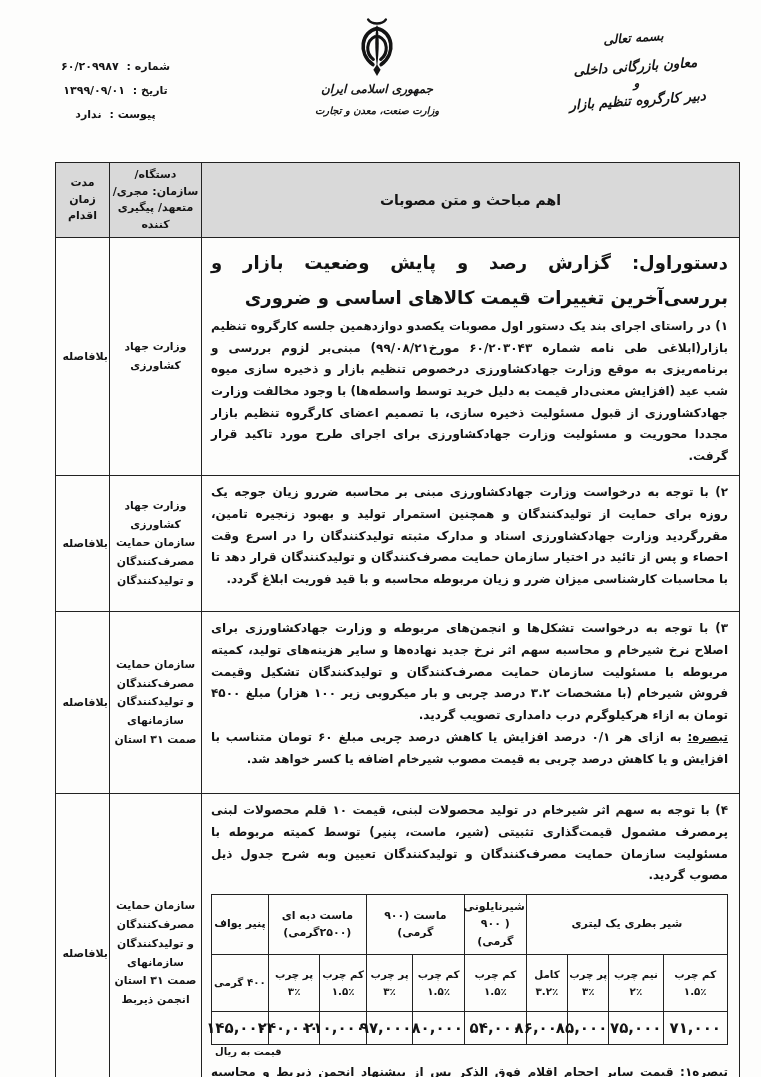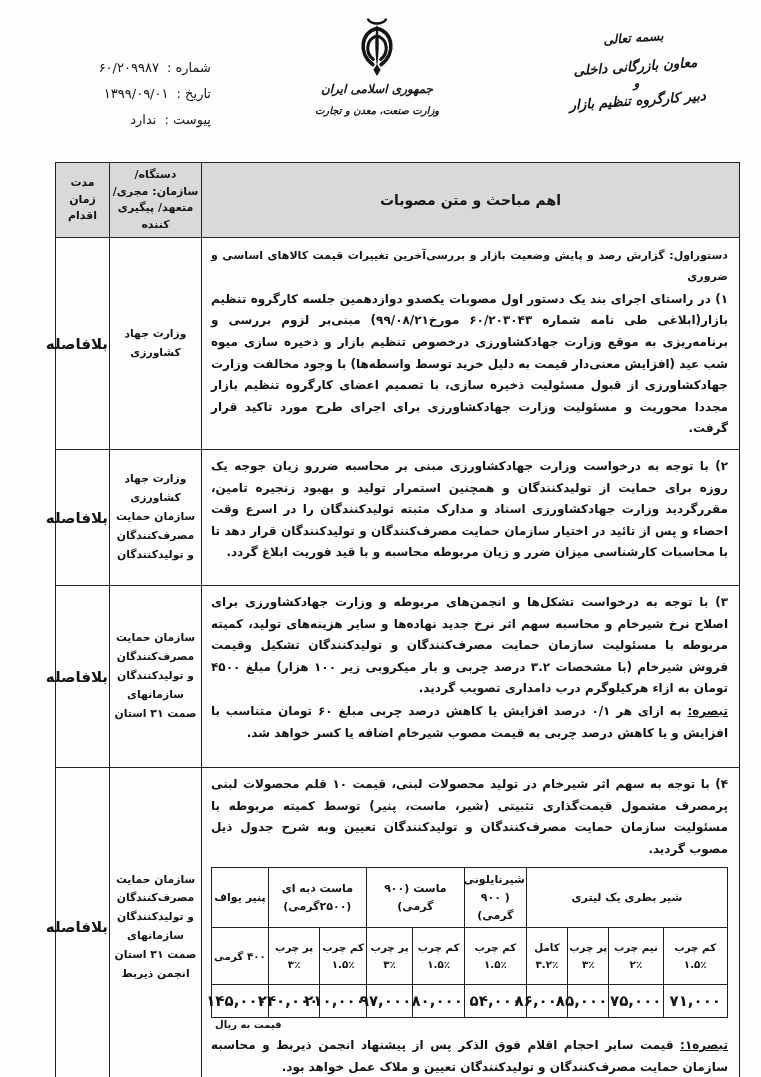--- a/index.html
+++ b/index.html
@@ -11,39 +11,39 @@
   
   .hdr{display:flex;align-items:flex-start;padding:14px 20px 0 20px;height:138px;}
   .hdr-cal{width:212px;padding-top:14px;text-align:center;transform:rotate(-4deg);}
   .cal-line{font-style:italic;font-weight:bold;font-size:13.5px;line-height:1.55;white-space:nowrap;}
   .cal-bismillah{font-size:12.5px;margin-bottom:9px;}
   .cal-vav{font-size:12px;line-height:1.1;}
   .hdr-center{flex:1;text-align:center;}
   .emblem{height:62px;margin-top:2px;}
   .republic{font-size:12px;font-weight:bold;font-style:italic;margin-top:4px;}
   .ministry{font-size:10px;font-weight:bold;font-style:italic;margin-top:9px;}
-  .hdr-meta{width:205px;padding-top:46px;font-size:13px;font-weight:normal;text-align:right;padding-right:14px;box-sizing:border-box;}
+  .hdr-meta{width:205px;padding-top:46px;font-size:11px;font-weight:bold;text-align:center;padding-right:14px;box-sizing:border-box;}
   .meta-line{margin-bottom:11px;white-space:nowrap;}
   .meta-line .v{margin-right:4px;}
   
   table.main{
     border-collapse:collapse;width:684px;margin:10px 21px 0 0;
     border:1.5px solid #222;table-layout:fixed;
   }
   table.main th,table.main td{border:1px solid #222;}
   col.c-topics{width:538px;} col.c-org{width:92px;} col.c-dur{width:54px;}
   th{background:#d9d9d9;font-weight:bold;text-align:center;vertical-align:middle;padding:4px 2px;}
   .th-topics{font-size:14px;}
   .th-org,.th-dur{font-size:11px;line-height:1.5;}
   td.cell-text{padding:5px 11px 8px 9px;vertical-align:top;}
-  .section-title{margin:2px 0 1px 0;font-size:11px;font-weight:bold;text-align:justify;line-height:1.95;}
+  .section-title{margin:2px 0 1px 0;font-size:18px;font-weight:bold;text-align:justify;line-height:1.95;}
   .para{margin:1px 0 0 0;font-size:12px;font-weight:bold;text-align:justify;line-height:1.8;}
   .note .lead{text-decoration:underline;}
   td.cell-org{font-size:10.8px;font-weight:bold;text-align:center;vertical-align:middle;padding:3px 2px;line-height:1.75;}
-  td.cell-dur{font-size:15px;font-weight:bold;text-align:right;vertical-align:middle;}
+  td.cell-dur{font-size:11px;font-weight:bold;text-align:right;vertical-align:middle;}
   tr.r1 td{height:198px;} tr.r2 td{height:122px;} tr.r3 td{height:168px;} tr.r4 td{height:272px;}
   
   table.price{border-collapse:collapse;width:100%;margin:7px 0 1px 0;table-layout:fixed;}
   table.price td{border:1px solid #222;text-align:center;vertical-align:middle;font-weight:bold;padding:3px 1px;}
   tr.pt-groups td{font-size:11px;height:40px;line-height:1.6;}
   tr.pt-subs td{font-size:10.3px;height:50px;line-height:1.65;}
   tr.pt-vals td{font-size:15px;height:26px;}
   .unit-note{font-size:10px;font-weight:bold;text-align:left;margin:1px 2px 5px 4px;}
 </style>
 </head>

